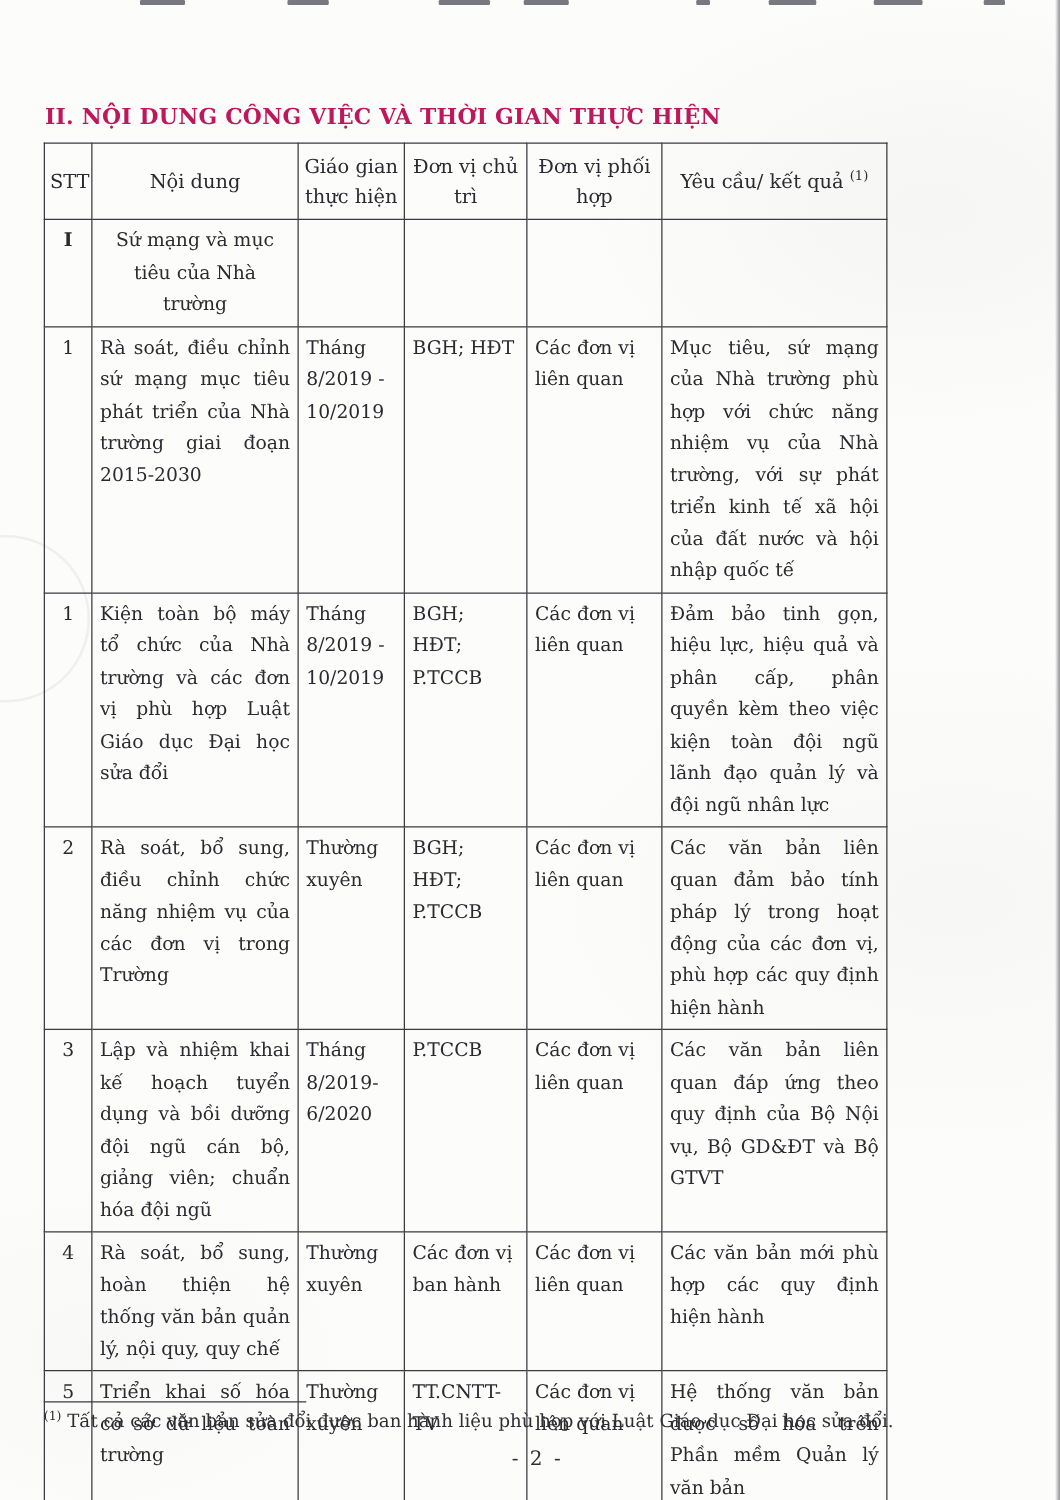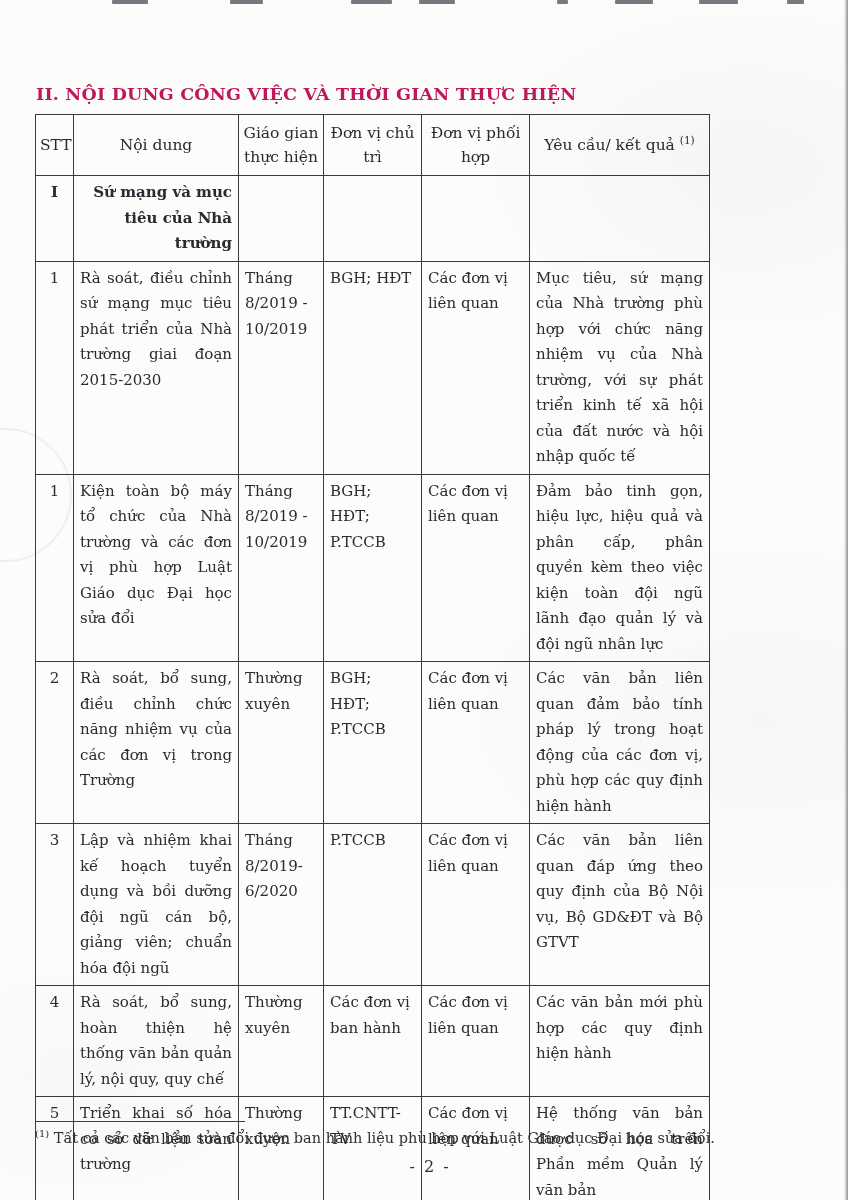--- a/index.html
+++ b/index.html
@@ -49,21 +49,21 @@
     line-height:25.5px;
   }
   table.main th{
     font-weight:normal;text-align:center;vertical-align:middle;
     font-size:15.5px;line-height:24px;padding:6px 4px;
   }
   td.stt{text-align:center;}
   td.content{text-align:justify;}
   td.result{text-align:justify;margin-top:16px;}
   td.time, td.lead, td.coord{white-space:pre-line;}
-  tr.section td.content{font-weight:bold;text-align:right;}
+  tr.section td.content{font-weight:normal;text-align:center;}
   tr.section td.stt{font-weight:bold;}
   sup.fn{font-size:10.5px;line-height:0;}
 
   .footnote-rule{
     position:absolute;left:35px;top:1121px;width:210px;height:0;
     border-top:1.4px solid #3c3c42;
   }
   .footnote{
     position:absolute;left:35px;top:1128px;width:700px;
     font-size:14.5px;color:#2e2e34;

